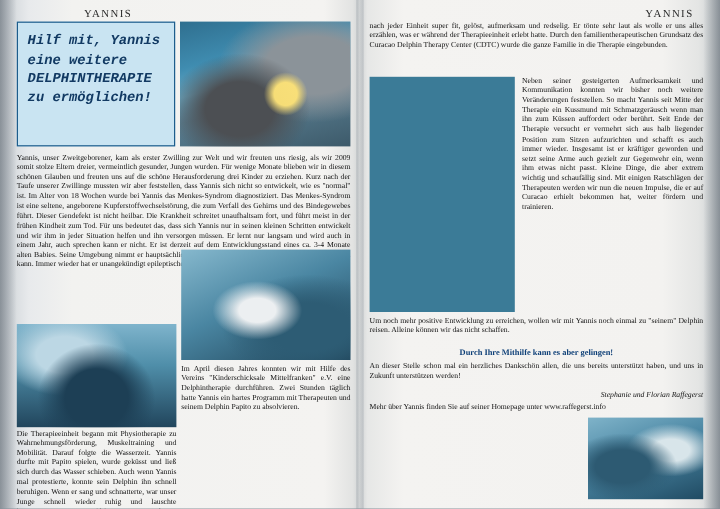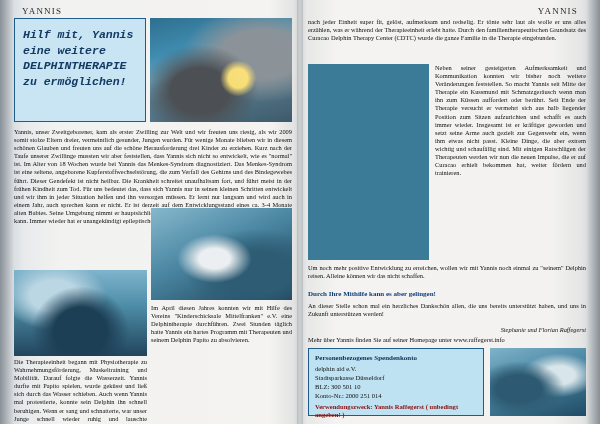--- a/index.html
+++ b/index.html
@@ -36,20 +36,21 @@
     position: absolute; right: 0; top: 0; width: 14px; height: 424px;
     background: linear-gradient(270deg, rgba(60,70,80,0.45), rgba(60,70,80,0));
   }
   .folio {
     position: absolute;
     top: 6px;
     font-family: "Liberation Serif", serif;
     font-size: 9px;
     letter-spacing: 1.2px;
     color: #2b2b2b;
+    margin-left: 48px;
   }
   .folio.left { left: 22px; }
   .folio.right { right: 22px; }
 
   
   .left-page {
     position: absolute;
     left: 14px;
     top: 18px;
     width: 278px;
@@ -129,21 +130,21 @@
       radial-gradient(ellipse at 40% 62%, #2a5770 0 26%, rgba(42,87,112,0) 52%),
       linear-gradient(170deg, #8fc0d3 0%, #56a0bb 35%, #2e6general 0%, #27506a 100%);
     background-color: #3b7b97;
   }
   .rp-right-col { left: 127px; top: 46px; width: 151px; }
   .rp-block-mid { left: 0; top: 246px; width: 278px; }
 
   .divider-text {
     position: absolute;
     left: 0; top: 272px; width: 278px;
-    text-align: left;
+    text-align: center;
     font-family: "Liberation Serif", serif;
     font-weight: bold;
     font-size: 7px;
     color: #0d3f77;
   }
   .rp-block-thanks { left: 0; top: 284px; width: 278px; }
   .signature {
     position: absolute;
     left: 0; top: 308px; width: 278px;
     text-align: right;
@@ -235,25 +236,17 @@
     <div class="col-text rp-block-mid">Um noch mehr positive Entwicklung zu erreichen, wollen wir mit Yannis noch einmal zu "seinem" Delphin reisen. Alleine können wir das nicht schaffen.</div>
 
     <div class="divider-text">Durch Ihre Mithilfe kann es aber gelingen!</div>
 
     <div class="col-text rp-block-thanks">An dieser Stelle schon mal ein herzliches Dankschön allen, die uns bereits unterstützt haben, und uns in Zukunft unterstützen werden!</div>
 
     <div class="signature">Stephanie und Florian Raffegerst</div>
 
     <div class="col-text rp-block-home">Mehr über Yannis finden Sie auf seiner Homepage unter www.raffegerst.info</div>
 
-    <div class="donation-box">
-      <div class="title">Personenbezogenes Spendenkonto</div>
-      <div class="line">delphin aid e.V.</div>
-      <div class="line">Stadtsparkasse Düsseldorf</div>
-      <div class="line">BLZ: 300 501 10</div>
-      <div class="line">Konto-Nr.: 2000 251 014</div>
-      <div class="purpose">Verwendungszweck: Yannis Raffegerst ( unbedingt angeben! )</div>
-    </div>
 
     <div class="photo photo-5"></div>
   </div>
 
 </div>
 
 </body></html>

